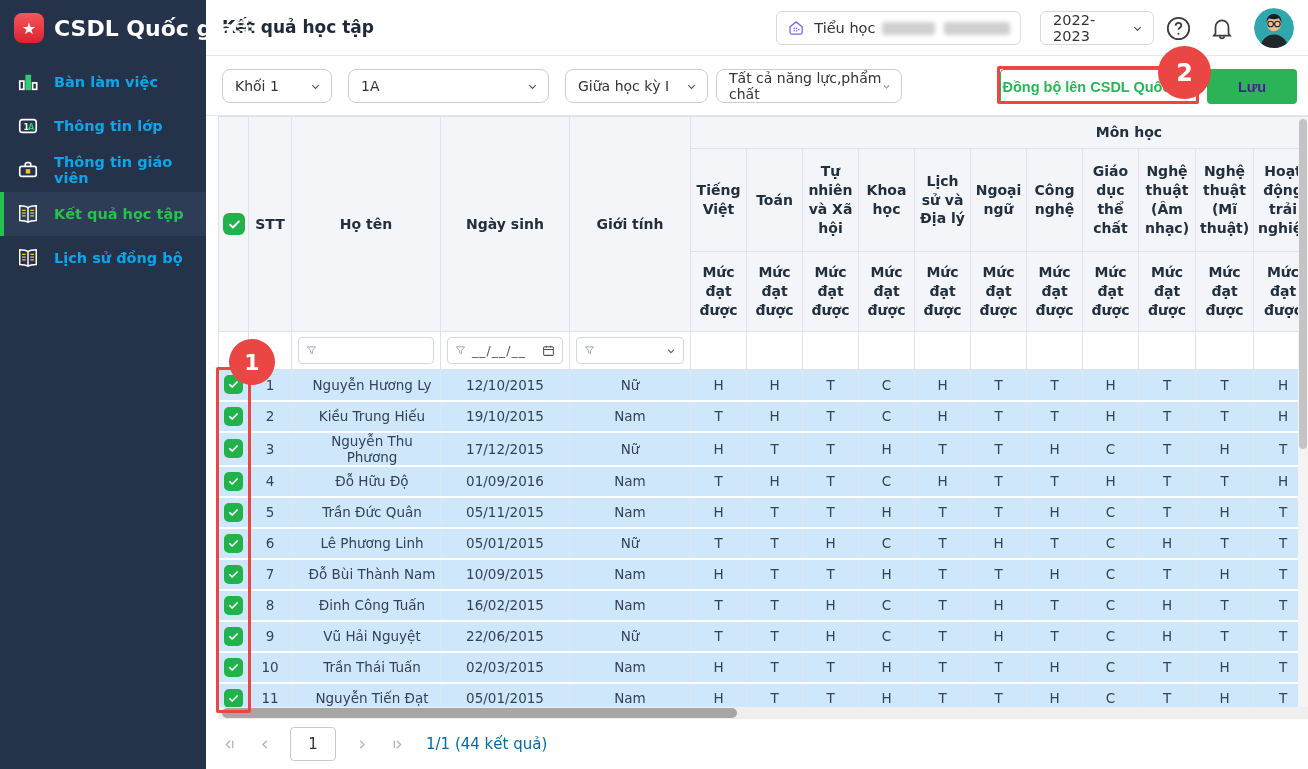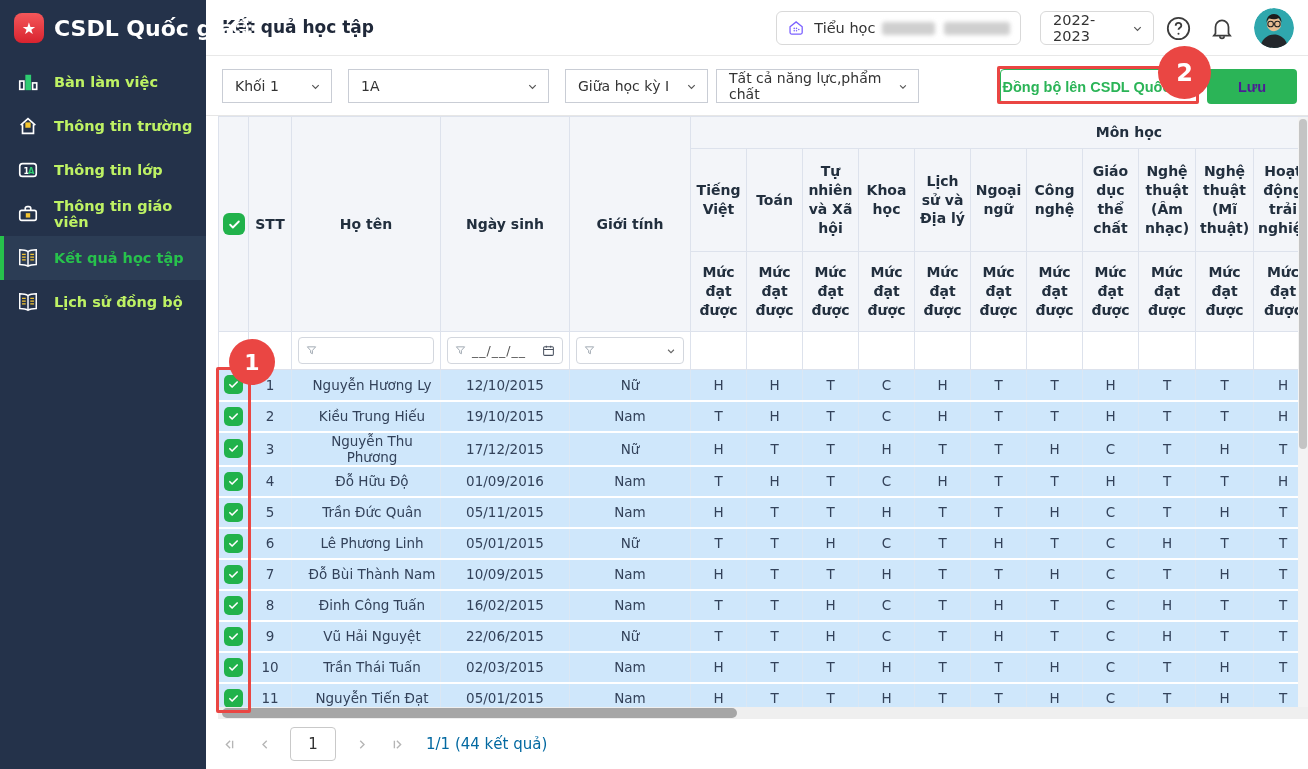--- a/index.html
+++ b/index.html
@@ -6,39 +6,39 @@
   body { font-family:"DejaVu Sans","Liberation Sans",sans-serif; background:#fff; }
   .app { position:relative; width:1308px; height:769px; overflow:hidden; background:#fff; outline:1px solid #3a3a3a; }
 
   
   .sidebar { position:absolute; left:0; top:0; width:206px; height:769px; background:#24324a; z-index:5; }
   .brand { display:flex; align-items:center; height:56px; padding:0 12px 0 14px; }
   .logo-badge { width:30px; height:30px; border-radius:8px; background:linear-gradient(180deg,#f4575a,#d9232f); display:flex; align-items:center; justify-content:center; color:#fff; font-size:16px; flex:0 0 auto; }
   .brand-name { color:#fff; font-weight:bold; font-size:22px; margin-left:10px; flex:1; white-space:nowrap; }
   .grid-dots { flex:0 0 auto; cursor:pointer; }
   .menu { padding-top:4px; }
-  .mitem { position:relative; display:flex; align-items:center; height:44px; padding-left:16px; color:#bef264; font-size:14.5px; font-weight:bold; cursor:pointer; }
+  .mitem { position:relative; display:flex; align-items:center; height:44px; padding-left:16px; color:#0ea5e9; font-size:14.5px; font-weight:bold; cursor:pointer; }
   .mitem .micon { width:24px; height:24px; margin-right:14px; display:flex; align-items:center; justify-content:center; flex:0 0 auto; }
   .mitem.active { background:#2c3d55; color:#27c24c; }
   .mitem.active::before { content:""; position:absolute; left:0; top:0; bottom:0; width:4px; background:#27c24c; }
 
   
   .main { position:absolute; left:206px; top:0; width:1102px; height:769px; background:#fff; }
 
   .topbar { position:absolute; left:0; top:0; right:0; height:56px; background:#fff; border-bottom:1px solid #e8e8e8; }
   .page-title { position:absolute; left:16px; top:17px; font-size:17px; font-weight:bold; color:#20293a; }
   .school-chip { position:absolute; left:570px; top:11px; width:245px; height:34px; border:1px solid #d9d9d9; border-radius:6px; display:flex; align-items:center; padding:0 10px; background:#fff; cursor:pointer; }
   .school-chip .txt { font-size:14.5px; color:#333; margin-left:9px; white-space:nowrap; }
   .blur-blob { height:13px; border-radius:3px; background:#bfbfbf; filter:blur(2px); opacity:.75; }
   .year-select { position:absolute; left:834px; top:11px; width:114px; height:34px; border:1px solid #d9d9d9; border-radius:6px; display:flex; align-items:center; justify-content:space-between; padding:0 10px 0 12px; font-size:14.5px; color:#333; cursor:pointer; background:#fff; }
   .iconbtn { position:absolute; top:13px; width:30px; height:30px; display:flex; align-items:center; justify-content:center; cursor:pointer; }
   .avatar { position:absolute; left:1048px; top:8px; width:40px; height:40px; border-radius:50%; overflow:hidden; cursor:pointer; }
 
   .toolbar { position:absolute; left:0; top:56px; right:0; height:60px; background:#fff; border-bottom:1px solid #e6e6e6; }
-  .select { position:absolute; top:13px; height:34px; border:1px solid #c9cdd5; border-radius:0; background:#fff; display:flex; align-items:center; justify-content:space-between; padding:0 10px 0 12px; font-size:14px; color:#333; cursor:pointer; }
+  .select { position:absolute; top:13px; height:34px; border:1px solid #c9cdd5; border-radius:8px; background:#fff; display:flex; align-items:center; justify-content:space-between; padding:0 10px 0 12px; font-size:14px; color:#333; cursor:pointer; }
   .btn-sync { position:absolute; left:794px; top:13px; width:198px; height:35px; background:#fff; border:1px solid #2bb457; color:#2bb457; border-radius:4px; font-size:14.5px; font-weight:bold; display:flex; align-items:center; justify-content:center; cursor:pointer; }
   .btn-save { position:absolute; left:1001px; top:13px; width:90px; height:35px; background:#2bb457; border:none; color:#4c1d95; border-radius:4px; font-size:14.5px; font-weight:bold; display:flex; align-items:center; justify-content:center; cursor:pointer; }
 
   
   .table-wrap { position:absolute; left:12px; top:116px; right:0; height:591px; overflow:hidden; }
   table.grid { border-collapse:collapse; table-layout:fixed; width:1090px; }
   .grid th, .grid td { overflow:hidden; }
   .grid thead th { background:#f3f5f9; border:1px solid #dde2ec; color:#222f3e; font-weight:bold; font-size:14px; text-align:center; vertical-align:middle; padding:2px 4px; line-height:1.35; }
   tr.r-group { height:32px; }
   tr.r-subj  { height:103px; }
@@ -103,30 +103,20 @@
           <svg width="22" height="22" viewBox="0 0 24 24" fill="none" stroke="#fff" stroke-width="1.8">
               <rect x="3" y="11" width="4.5" height="9"></rect>
               <rect x="10" y="5" width="4.5" height="15" fill="#2ecc71" stroke="#2ecc71"></rect>
               <rect x="17" y="13" width="4.5" height="7"></rect>
             </svg>
         </span>
         <span>Bàn làm việc</span>
       </div>
       <div class="mitem">
         <span class="micon">
-          <svg width="22" height="22" viewBox="0 0 24 24" fill="none" stroke="#fff" stroke-width="1.8">
-              <path d="M4 11L12 4l8 7"></path>
-              <path d="M6 10v10h12V10"></path>
-              <rect x="10" y="9" width="4" height="4" fill="#f4c531" stroke="#f4c531"></rect>
-            </svg>
-        </span>
-        <span>Thông tin trường</span>
-      </div>
-      <div class="mitem">
-        <span class="micon">
           <svg width="22" height="22" viewBox="0 0 24 24">
               <rect x="3" y="5" width="18" height="14" rx="3" fill="none" stroke="#fff" stroke-width="1.8"></rect>
               <text x="7" y="16" font-size="9" font-weight="bold" fill="#fff">1</text>
               <text x="12" y="16" font-size="9" font-weight="bold" fill="#2ecc71">A</text>
             </svg>
         </span>
         <span>Thông tin lớp</span>
       </div>
       <div class="mitem">
         <span class="micon">
@@ -224,21 +214,21 @@
         <svg width="11" height="11" viewBox="0 0 24 24" fill="none" stroke="#555" stroke-width="2.6">
             <path d="M5 9l7 7 7-7"></path>
           </svg>
       </div>
       <div class="select" style="left:359px; width:143px;">
         <span>Giữa học kỳ I</span>
         <svg width="11" height="11" viewBox="0 0 24 24" fill="none" stroke="#555" stroke-width="2.6">
             <path d="M5 9l7 7 7-7"></path>
           </svg>
       </div>
-      <div class="select" style="left:510px; width:203px;">
+      <div class="select" style="left:510px; width:186px;">
         <span>Tất cả năng lực,phẩm chất</span>
         <svg width="11" height="11" viewBox="0 0 24 24" fill="none" stroke="#555" stroke-width="2.6">
             <path d="M5 9l7 7 7-7"></path>
           </svg>
       </div>
       <button class="btn-sync">Đồng bộ lên CSDL Quốc gia</button>
       <button class="btn-save">Lưu</button>
     </div>
 
     <div class="table-wrap">

